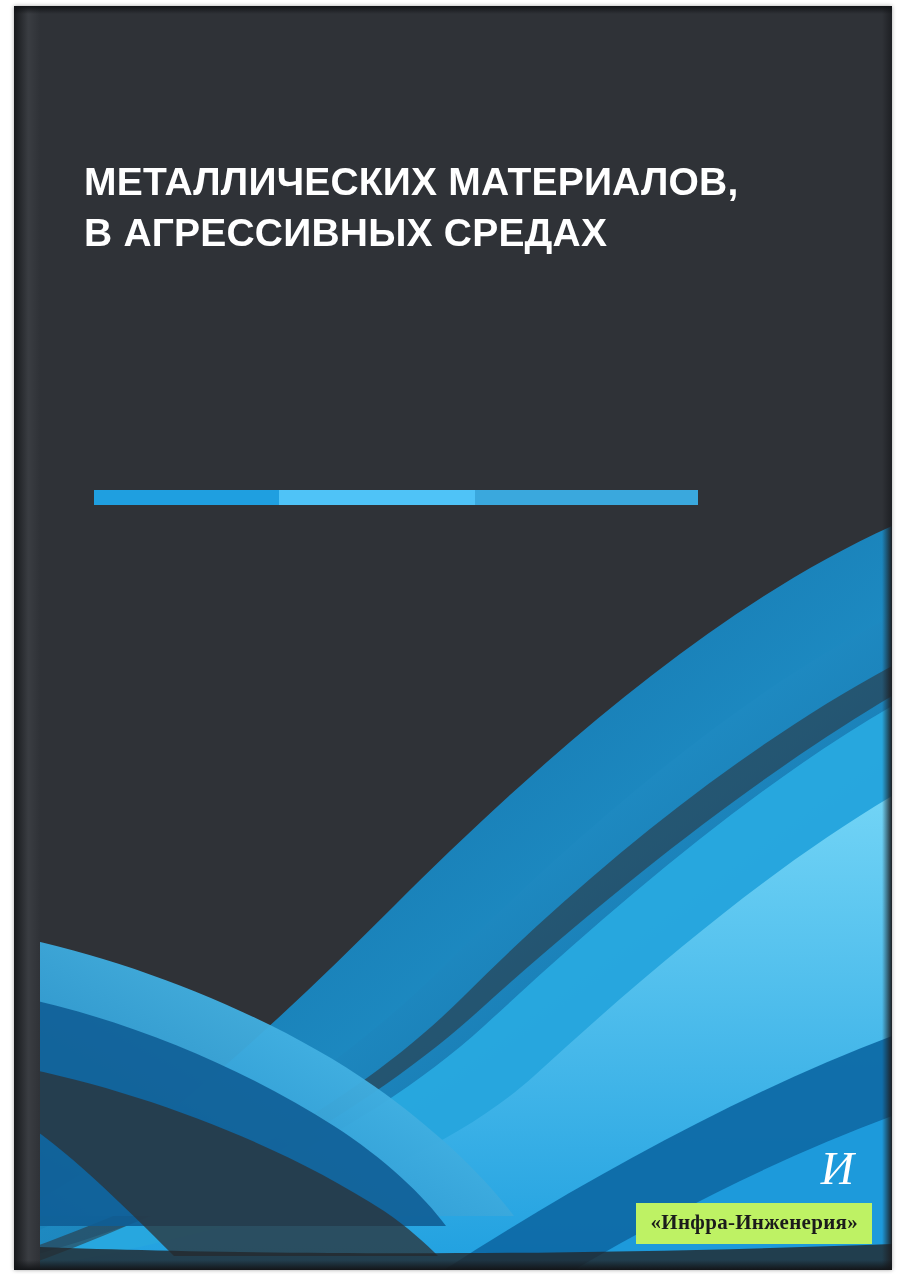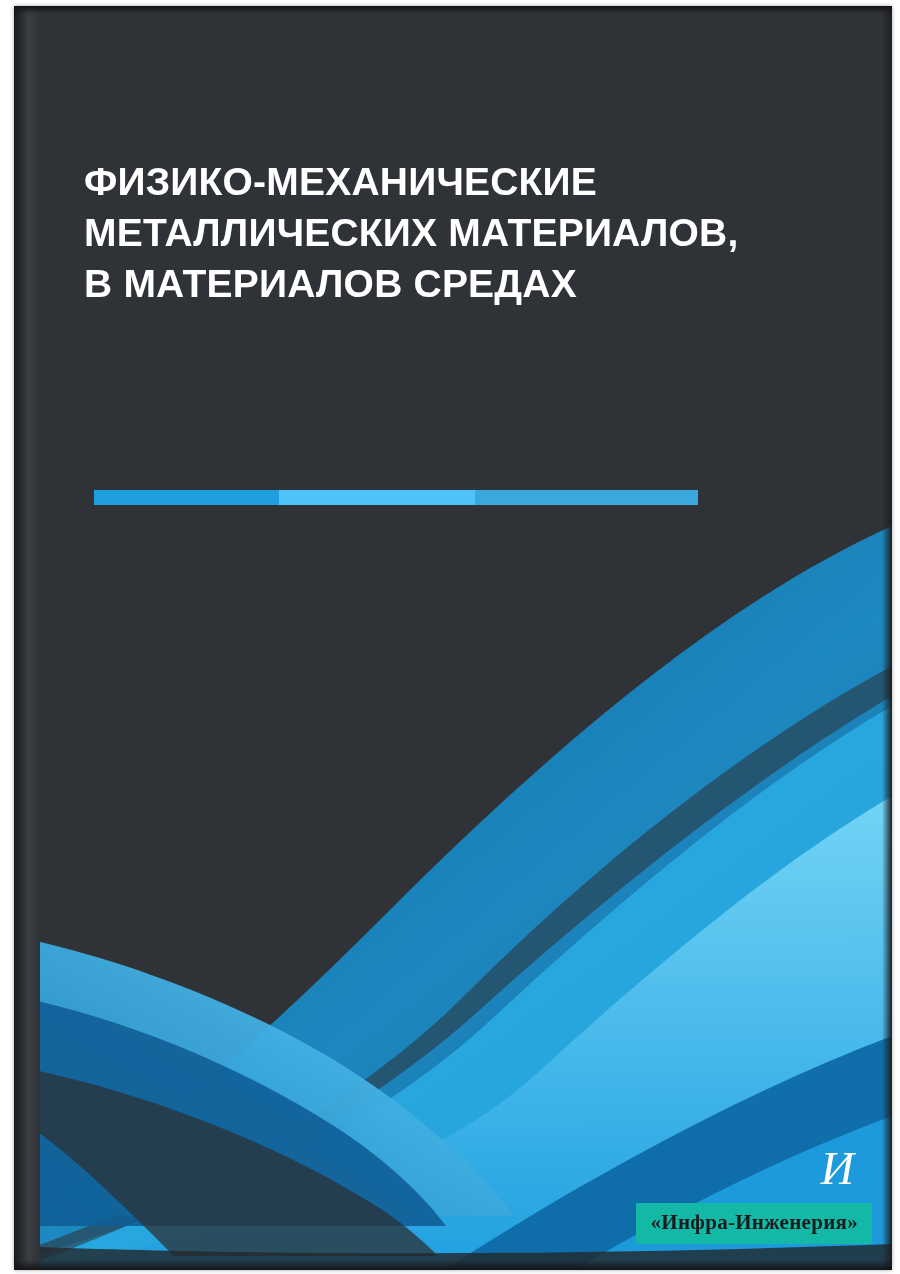--- a/index.html
+++ b/index.html
@@ -106,21 +106,21 @@
     display: flex;
     z-index: 4;
   }
   .rule span { display: block; height: 100%; }
 
   
   .publisher {
     position: absolute;
     right: 20px;
     bottom: 26px;
-    background: #14b8a6;
+    background: #bef264;
     color: #1b1b1b;
     font-family: "Liberation Serif", serif;
     font-weight: bold;
     font-size: 21px;
     padding: 7px 14px 9px 14px;
     letter-spacing: 0.3px;
     z-index: 5;
     white-space: nowrap;
   }
   
@@ -187,23 +187,22 @@
 
       <path d="M878,300 C820,330 770,370 730,420 C700,458 680,495 670,530 L700,540 C715,495 745,445 790,400 C820,370 850,348 878,332 Z" fill="#2f3237" opacity="0.0"></path>
     </svg>
 
     <div class="spine"></div>
     <div class="right-edge"></div>
     <div class="top-edge"></div>
     <div class="bottom-edge"></div>
 
     <div class="title-block">
-      <div class="title-line">ФИЗИКО-МЕХАНИЧЕСКИЕ</div>
       <div class="title-line">МЕТАЛЛИЧЕСКИХ МАТЕРИАЛОВ,</div>
-      <div class="title-line">В МАТЕРИАЛОВ СРЕДАХ</div>
+      <div class="title-line">В АГРЕССИВНЫХ СРЕДАХ</div>
     </div>
 
     <div class="rule" id="rule">
         <span style="background: rgb(31, 159, 224); width: 185px;"></span>
         <span style="background: rgb(79, 195, 247); width: 196px;"></span>
         <span style="background: rgb(58, 168, 221); width: 223px;"></span>
       </div>
 
     <div class="logo-mark">И</div>
 

